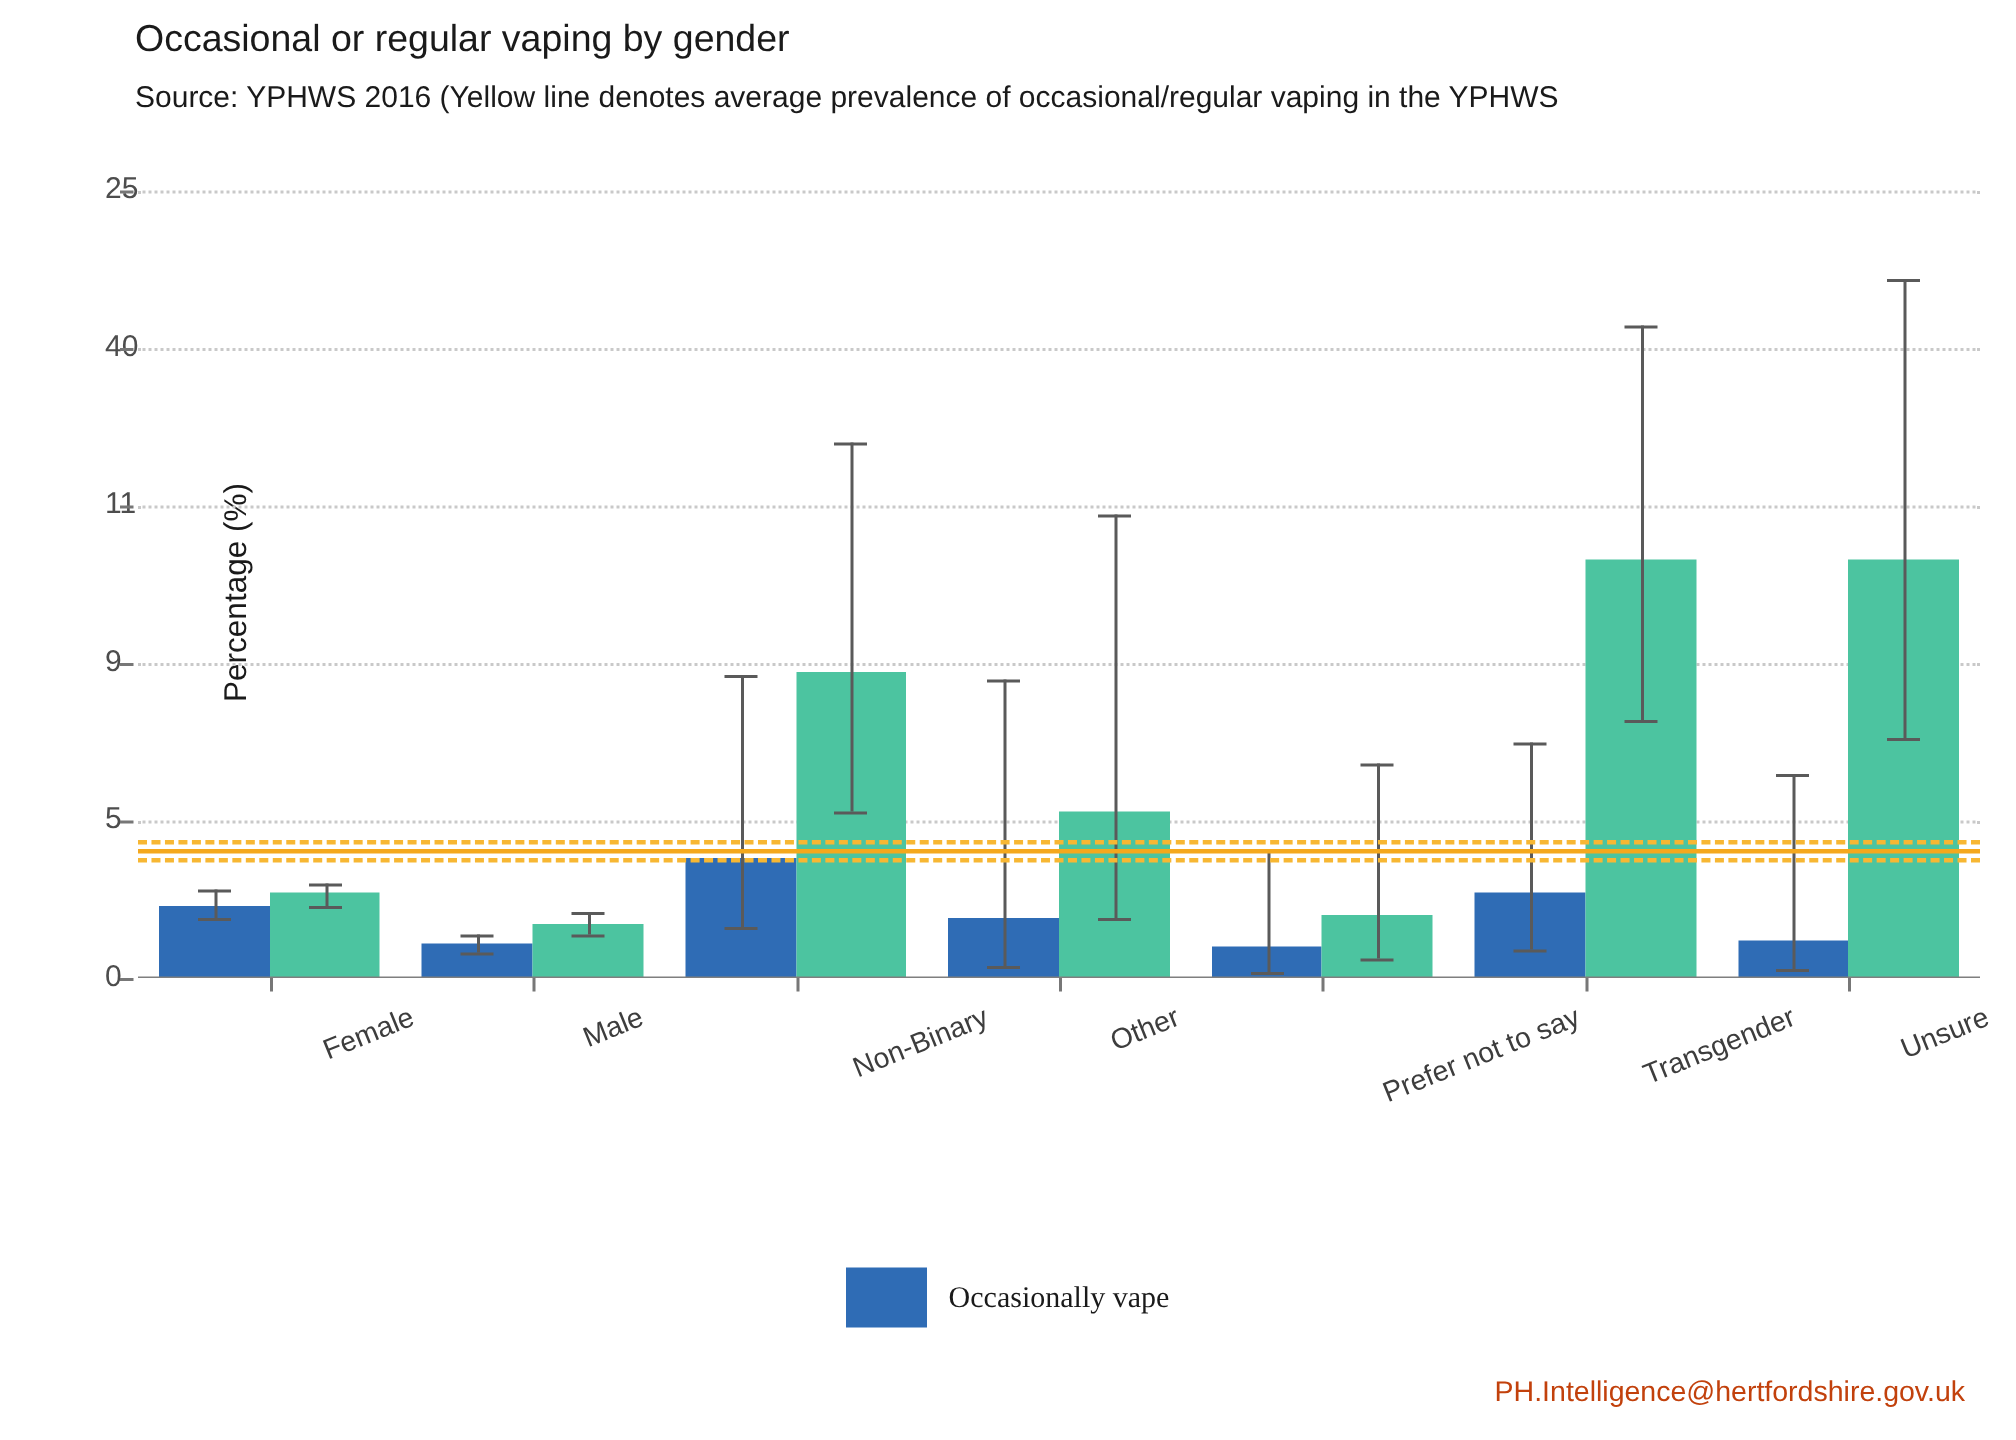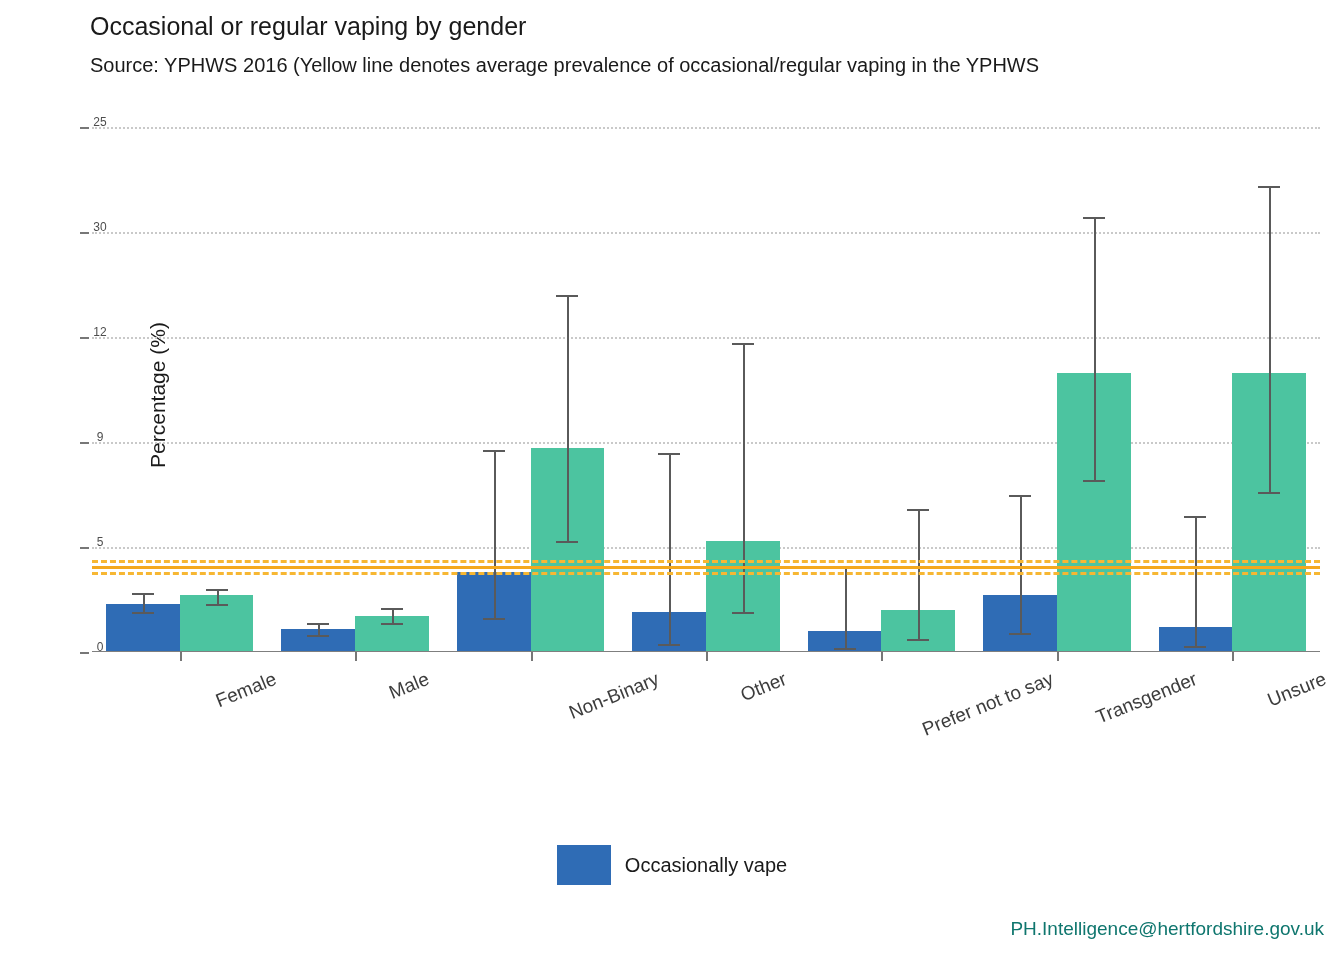--- a/index.html
+++ b/index.html
@@ -67,22 +67,22 @@
     transform: rotate(-90deg);
     transform-origin: center center;
     text-align: center;
     font-size: 21px;
     color: #1a1a1a;
   }
   .y-tick-label {
     position: absolute;
     right: 1190px;
     width: 60px;
-    text-align: center;
-    font-size: 12px;
+    text-align: left;
+    font-size: 20px;
     color: #4d4d4d;
   }
   .y-tick-mark {
     position: absolute;
     left: -12px;
     width: 9px;
     height: 0;
     border-top: 2px solid #777777;
   }
 
@@ -154,37 +154,38 @@
     width: 1344px;
     display: flex;
     justify-content: center;
     align-items: center;
     gap: 34px;
   }
   .legend-item {
     display: flex;
     align-items: center;
     gap: 14px;
+    font-family: Liberation Serif, serif;
   }
   .legend-swatch {
     width: 54px;
     height: 40px;
   }
   .legend-label {
     font-size: 20px;
     color: #1a1a1a;
   }
 
   
   #footer-contact {
     position: absolute;
-    right: 20px;
+    right: 34px;
     top: 918px;
     font-size: 19px;
-    color: #0f766e;
+    color: #c2410c;
   }
 </style>
 </head>
 <body>
 
 <div id="chart-title">Occasional or regular vaping by gender</div>
 <div id="chart-subtitle">Source: YPHWS 2016 (Yellow line denotes average prevalence of occasional/regular vaping in the YPHWS</div>
 
 <div id="plot-area">
   <div id="y-axis-label">Percentage (%)</div>
@@ -195,23 +196,23 @@
       <div class="gridline" style="top: 105px;"></div>
       <div class="gridline" style="top: 0px;"></div>
     </div>
   <div id="yticks">
       <div class="y-tick-label" style="top: 513px;">0</div>
       <div class="y-tick-mark" style="top: 525px;"></div>
       <div class="y-tick-label" style="top: 408px;">5</div>
       <div class="y-tick-mark" style="top: 420px;"></div>
       <div class="y-tick-label" style="top: 303px;">9</div>
       <div class="y-tick-mark" style="top: 315px;"></div>
-      <div class="y-tick-label" style="top: 198px;">12</div>
+      <div class="y-tick-label" style="top: 198px;">11</div>
       <div class="y-tick-mark" style="top: 210px;"></div>
-      <div class="y-tick-label" style="top: 93px;">30</div>
+      <div class="y-tick-label" style="top: 93px;">40</div>
       <div class="y-tick-mark" style="top: 105px;"></div>
       <div class="y-tick-label" style="top: -12px;">25</div>
       <div class="y-tick-mark" style="top: 0px;"></div>
     </div>
   <div id="bars">
       <div class="group" style="left: 0px; width: 175.429px;">
         <div class="bar occ" style="left: 14.0343px; width: 73.68px; height: 48.3px; background: rgb(47, 108, 181);"></div>
         <div class="errorbar" style="left: 50.8743px; top: 466.2px; height: 18.9px;"></div>
         <div class="errorcap" style="left: 39.8743px; top: 485.1px; width: 22px;"></div>
         <div class="errorcap" style="left: 39.8743px; top: 466.2px; width: 22px;"></div>

